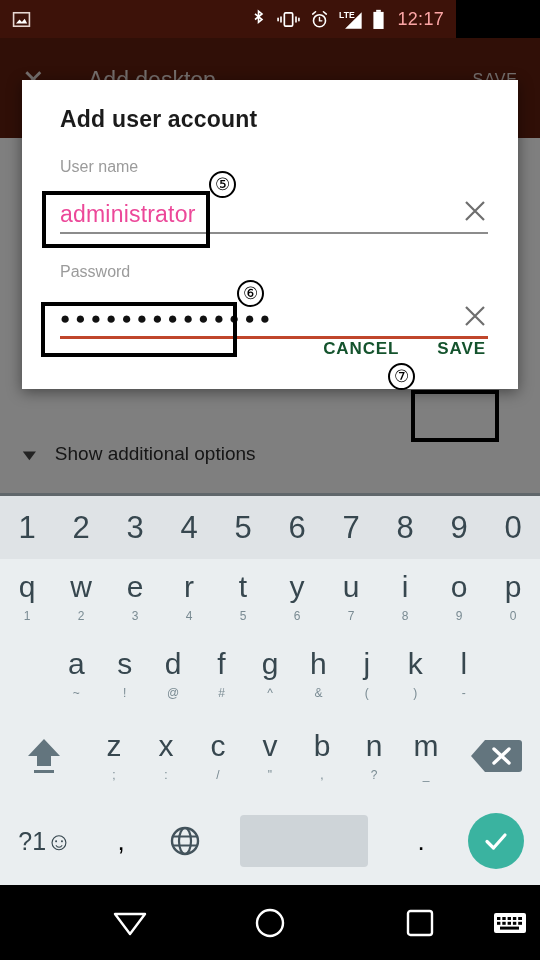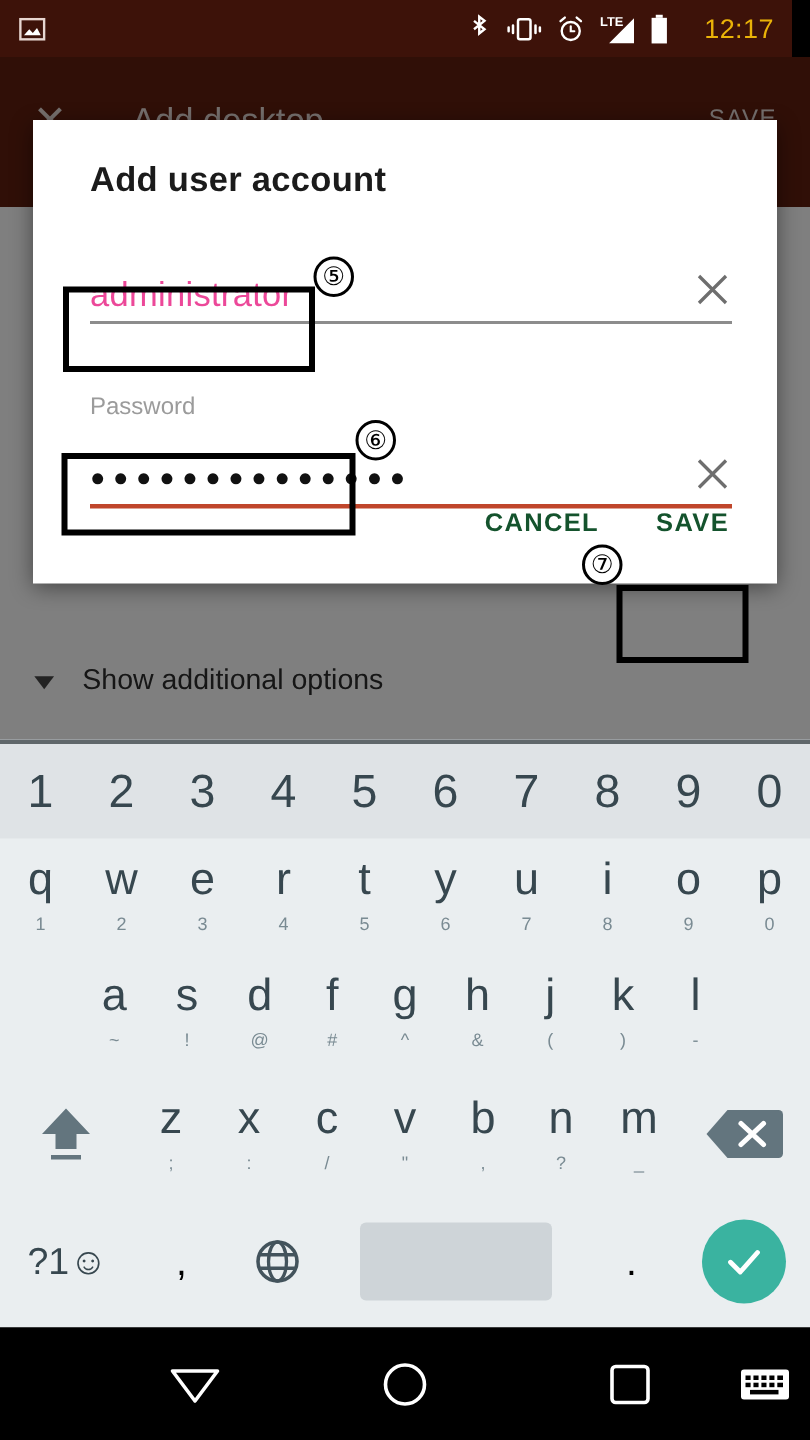--- a/index.html
+++ b/index.html
@@ -6,28 +6,28 @@
   html, body {
     width: 540px; height: 960px;
     font-family: "Liberation Sans", sans-serif;
     overflow: hidden;
     background: #000;
   }
   #screen { position: relative; width: 540px; height: 960px; overflow: hidden; }
 
   
   .statusbar {
-    position: absolute; top: 0; left: 0; width: 528px; height: 38px;
+    position: absolute; top: 0; left: 0; width: 456px; height: 38px;
     background: #3d1209;
     display: flex; align-items: center; padding: 0 12px;
   }
   .sb-left { display: flex; align-items: center; gap: 8px; }
   .sb-right { margin-left: auto; display: flex; align-items: center; gap: 9px; }
   .sb-ico { display: inline-flex; align-items: center; justify-content: center; }
-  .sb-time { color: #eab308; font-size: 18px; letter-spacing: .3px; margin-left: 14px; }
+  .sb-time { color: #fca5a5; font-size: 18px; letter-spacing: .3px; margin-left: 3px; }
 
   
   .bg-app {
     position: absolute; top: 38px; left: 0; width: 540px; height: 455px;
     background: #5d1e0f;
   }
   .bg-toolbar {
     position: absolute; top: 52px; left: 0; width: 540px; height: 56px;
     display: flex; align-items: center; padding: 0 22px;
     color: rgba(255,255,255,.82);
@@ -209,20 +209,21 @@
     <span class="chev">▼</span>
     <span>Show additional options</span>
   </div>
 
   <div class="scrim"></div>
 
   <div class="dialog">
     <div class="dlg-title">Add user account</div>
 
     <div class="field field-user">
+      <div class="fld-label">User name</div>
       <div class="fld-row">
         <div class="fld-value">administrator</div>
         <span class="clear-x">
           <svg width="26" height="26" viewBox="0 0 26 26">
               <path d="M4 4l18 18M22 4L4 22" stroke="#6e6e6e" stroke-width="2.2"></path>
             </svg>
         </span>
         <div class="underline"></div>
       </div>
     </div>

